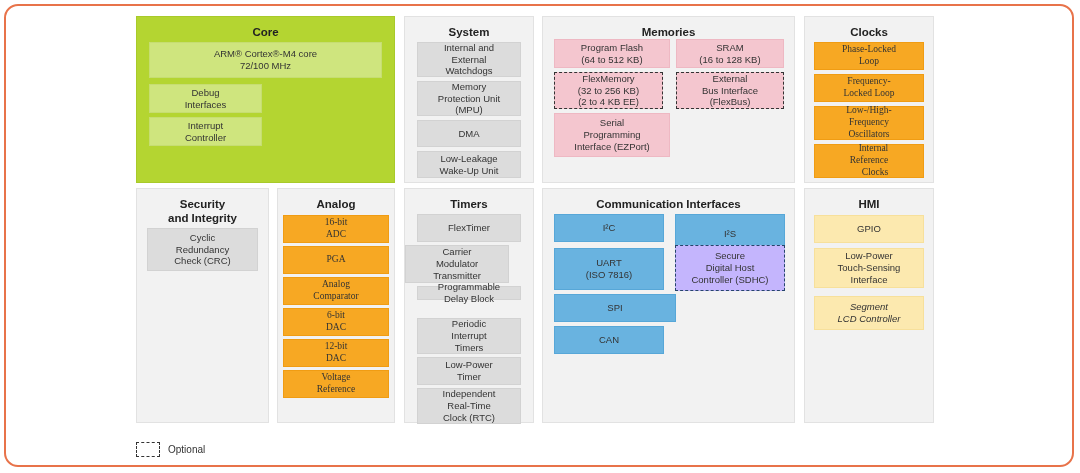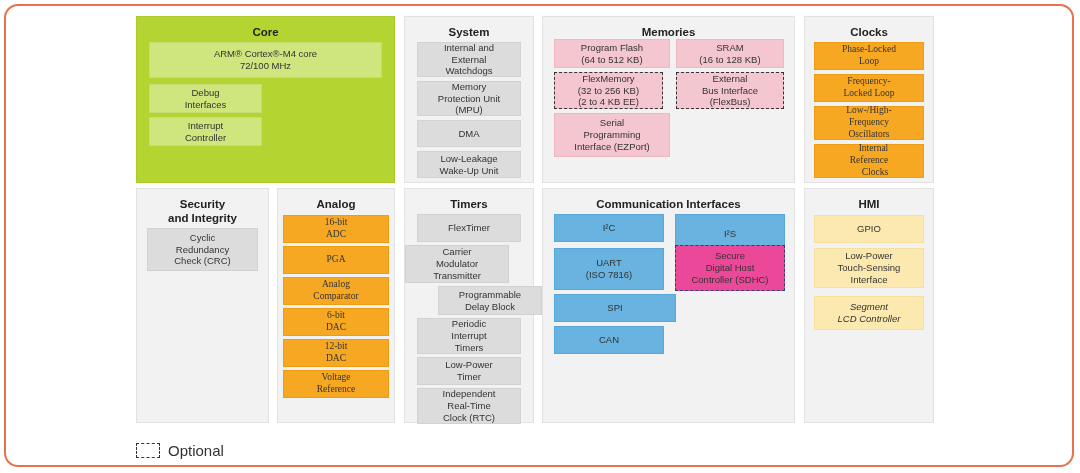--- a/index.html
+++ b/index.html
@@ -65,39 +65,39 @@
     padding: 2px 4px;
   }
   .cell span { display: block; }
 
   .c-grey   { background: #dcdcdc; border: 1px solid #d2d2d2; }
   .c-green  { background: #cfe57e; border: 1px solid #c6dd72; }
   .c-pink   { background: #f4c6cf; border: 1px solid #eeb8c3; }
   .c-pink-dash { background: #f4c6cf; border: 1px dashed #333; }
   .c-orange { background: #f7a823; border: 1px solid #f09c13; font-family: Liberation Serif, serif; }
   .c-blue   { background: #69b3e0; border: 1px solid #57a7d8; }
-  .c-blue-dash { background: #ec4899; border: 1px dashed #25456b; }
+  .c-blue-dash { background: #c4b5fd; border: 1px dashed #25456b; }
   .c-yellow { background: #fce9af; border: 1px solid #f7e09b; }
 
   
   .legend {
     position: absolute;
     display: flex;
     align-items: center;
     gap: 8px;
   }
   .legend-swatch {
     width: 24px;
     height: 15px;
     border: 1px dashed #333;
     background: #ffffff;
     box-sizing: border-box;
   }
   .legend-label {
-    font-size: 15px;
+    font-size: 10px;
     color: #333;
   }
 </style>
 </head>
 <body>
 
 <div class="frame"></div>
 
 <div class="canvas">
 
@@ -228,21 +228,21 @@
     <div class="panel-title">Timers</div>
   </div>
   <div class="cell c-grey" style="left:417px; top:214px; width:104px; height:28px;">
     <span style="white-space:pre-line;">FlexTimer</span>
   </div>
   <div class="cell c-grey" style="left:405px; top:245px; width:104px; height:38px;">
     <span style="white-space:pre-line;">Carrier
 Modulator
 Transmitter</span>
   </div>
-  <div class="cell c-grey" style="left:438px; top:286px; width:104px; height:29px;align-items:center;">
+  <div class="cell c-grey" style="left:417px; top:286px; width:104px; height:14px;align-items:center;">
     <span style="white-space:pre-line;">Programmable
 Delay Block</span>
   </div>
   <div class="cell c-grey" style="left:417px; top:318px; width:104px; height:36px;">
     <span style="white-space:pre-line;">Periodic
 Interrupt
 Timers</span>
   </div>
   <div class="cell c-grey" style="left:417px; top:357px; width:104px; height:28px;">
     <span style="white-space:pre-line;">Low-Power

